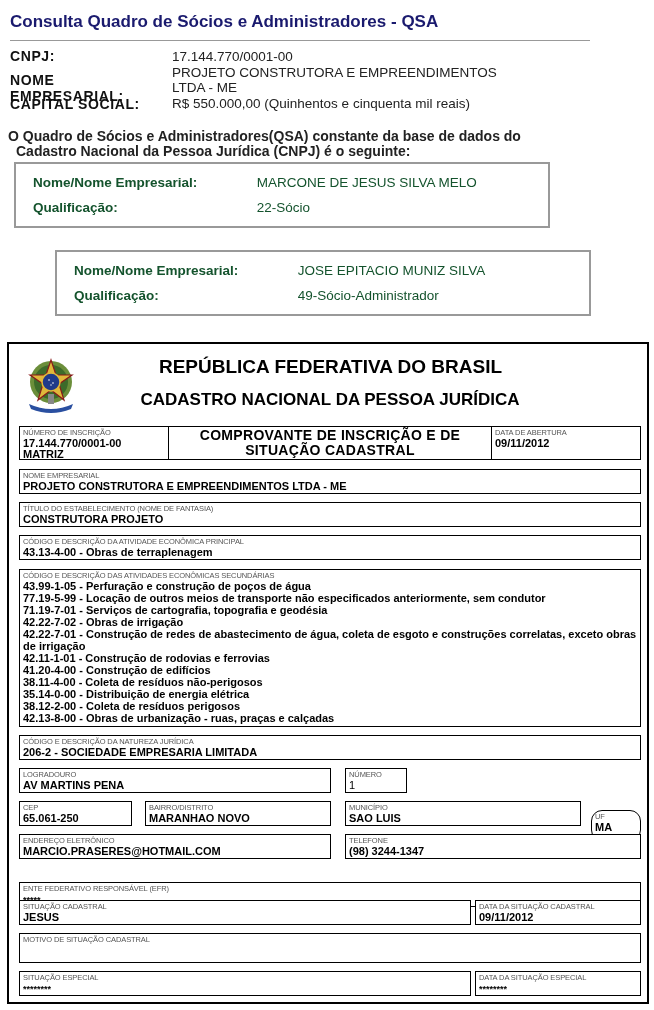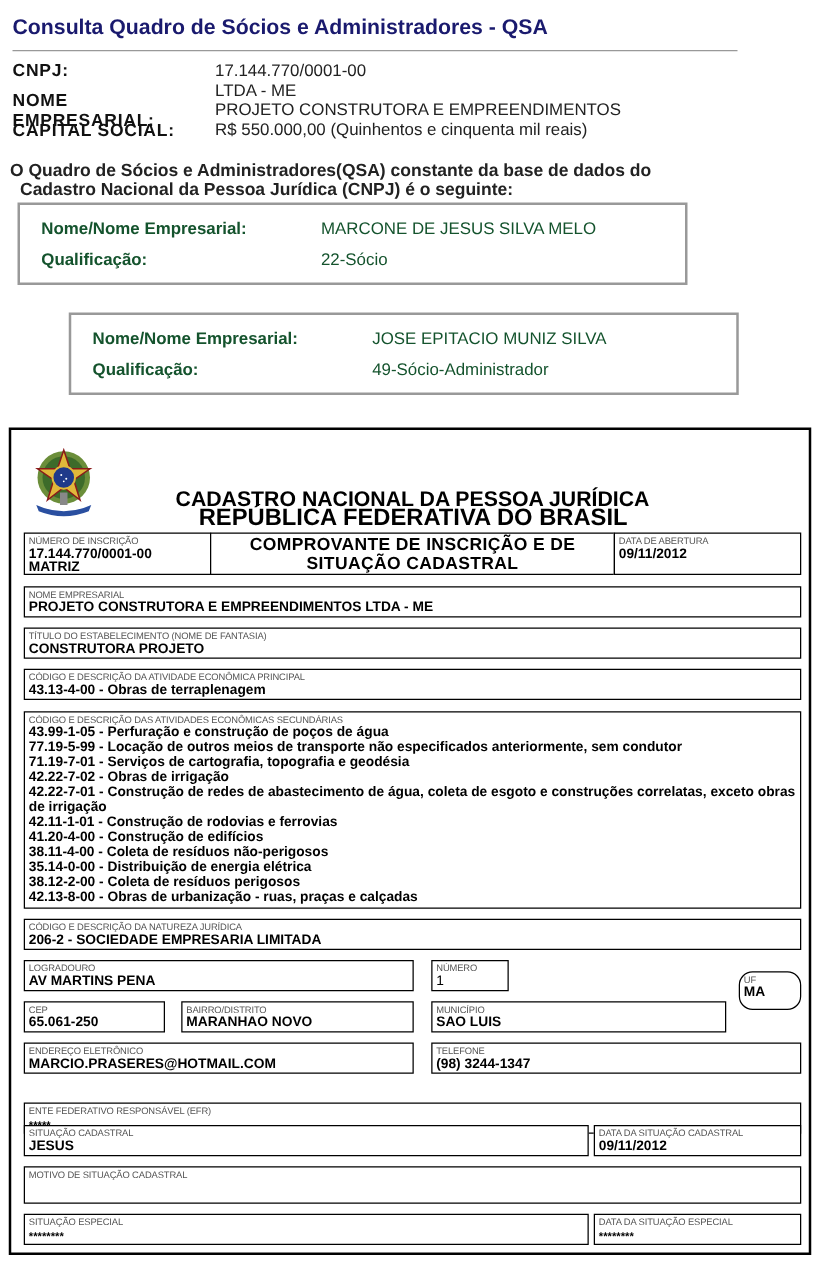--- a/index.html
+++ b/index.html
@@ -27,21 +27,21 @@
   .socio-box.b1 { top: 162px; }
   .socio-box.b2 { top: 250px; margin-left: 41px; }
   .socio-row { position: absolute; left: 17px; font-size: 13.5px; color: #14532d; }
   .socio-row.r1 { top: 11px; }
   .socio-row.r2 { top: 36px; }
   .socio-key { display: inline-block; width: 220px; font-weight: bold; }
   .socio-v { display: inline-block; }
 
   .cert { position: absolute; left: 7px; top: 342px; width: 642px; height: 662px; border: 2px solid #000; }
   .emblem { position: absolute; left: 14px; top: 12px; width: 56px; height: 60px; }
-  .cert-h1 { position: absolute; left: 0; width: 642px; top: 12px; text-align: center; font-size: 19px; font-weight: bold; padding-left: 1px; margin-top: 48px; }
+  .cert-h1 { position: absolute; left: 0; width: 642px; top: 12px; text-align: center; font-size: 19px; font-weight: bold; padding-left: 1px; }
   .cert-h2 { position: absolute; left: 0; width: 642px; top: 46px; text-align: center; font-size: 17px; font-weight: bold; }
 
   .fbox { position: absolute; border: 1.5px solid #000; background: #fff; }
   .flabel { position: absolute; left: 3px; top: 1px; font-size: 7.5px; color: #555; text-transform: uppercase; letter-spacing: -0.1px; white-space: nowrap; }
   .fval { position: absolute; left: 3px; top: 10px; font-size: 11px; font-weight: bold; color: #000; white-space: nowrap; line-height: 12px; }
   .fval.small { font-size: 9px; top: 11px; }
   .center-title { position: absolute; left: 0; right: 0; top: 1px; text-align: center; font-size: 14px; font-weight: bold; line-height: 15px; letter-spacing: 0.3px; }
 
   .sec-list { position: absolute; left: 3px; top: 10px; font-size: 11px; font-weight: bold; line-height: 12px; width: 615px; }
   .sec-list div { white-space: normal; }
@@ -53,22 +53,22 @@
 <div class="qsa-rule"></div>
 
 <div class="info-grid">
   <div class="info-row row-cnpj">
     <div class="info-label">CNPJ:</div>
     <div class="info-val">17.144.770/0001-00</div>
   </div>
   <div class="info-row row-nome">
     <div class="info-label">NOME EMPRESARIAL:</div>
     <div class="info-val">
+      <div>PROJETO CONSTRUTORA E EMPREENDIMENTOS</div>
       <div>LTDA - ME</div>
-      <div>PROJETO CONSTRUTORA E EMPREENDIMENTOS</div>
     </div>
   </div>
   <div class="info-row row-cap">
     <div class="info-label">CAPITAL SOCIAL:</div>
     <div class="info-val">R$ 550.000,00 (Quinhentos e cinquenta mil reais)</div>
   </div>
 </div>
 
 <div class="intro">
   <span>O Quadro de Sócios e Administradores(QSA) constante da base de dados do</span>
@@ -179,21 +179,21 @@
     <div class="fval">65.061-250</div>
   </div>
   <div class="fbox" style="left:136px; top:457px; width:186px; height:25px;">
     <div class="flabel">BAIRRO/DISTRITO</div>
     <div class="fval">MARANHAO NOVO</div>
   </div>
   <div class="fbox" style="left:336px; top:457px; width:236px; height:25px;text-decoration:underline;">
     <div class="flabel">MUNICÍPIO</div>
     <div class="fval">SAO LUIS</div>
   </div>
-  <div class="fbox" style="left:582px; top:433px; width:50px; height:31px;border-radius:11px;">
+  <div class="fbox" style="left:582px; top:466px; width:50px; height:31px;border-radius:11px;">
     <div class="flabel">UF</div>
     <div class="fval">MA</div>
   </div>
 
   <div class="fbox" style="left:10px; top:490px; width:312px; height:25px;">
     <div class="flabel">ENDEREÇO ELETRÔNICO</div>
     <div class="fval">MARCIO.PRASERES@HOTMAIL.COM</div>
   </div>
   <div class="fbox" style="left:336px; top:490px; width:296px; height:25px;">
     <div class="flabel">TELEFONE</div>

